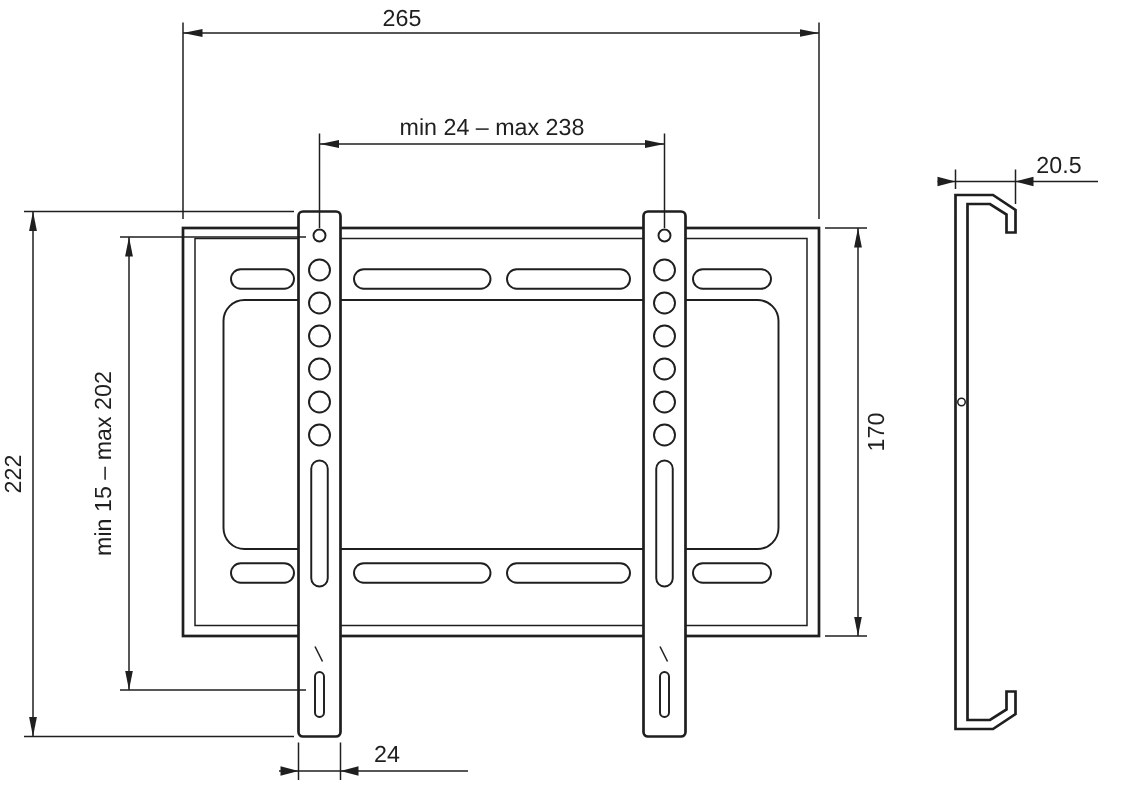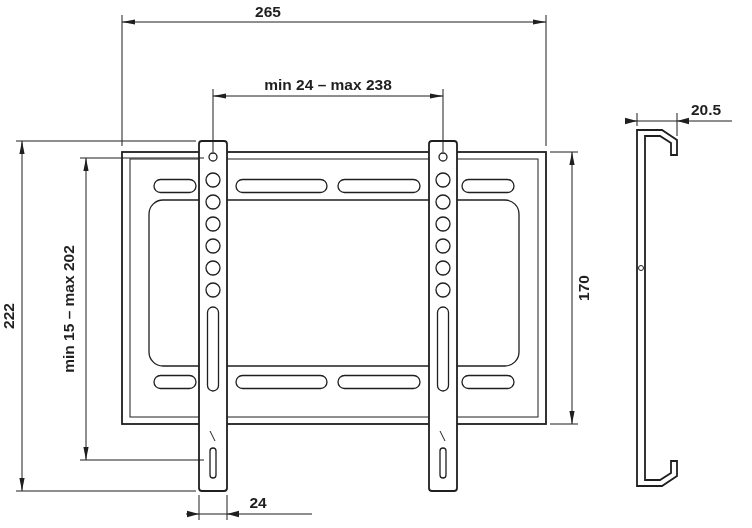--- a/index.html
+++ b/index.html
@@ -1,17 +1,17 @@
 <!DOCTYPE html>
 <html style="--line: #1f1f1f; --background: #ffffff;"><head>
 <meta charset="utf-8">
 <style>
   html,body{margin:0;padding:0;background:var(--background,#ffffff);}
   .canvas{width:752px;height:528px;position:relative;background:var(--background,#ffffff);
-          font-family:"Liberation Sans",sans-serif;overflow:hidden;font-weight:bold;}
+          font-family:"Liberation Sans",sans-serif;overflow:hidden;}
   svg{display:block;}
   .ln{stroke:var(--line,#1f1f1f);fill:none;stroke-linecap:butt;stroke-linejoin:miter;}
   .w18{stroke-width:1.8;}
   .w13{stroke-width:1.3;}
   .w10{stroke-width:1;}
   .fillwhite{fill:#ffffff;}
   .dimtext{fill:var(--line,#1f1f1f);stroke:none;font-size:15.5px;
            font-family:"Liberation Sans",sans-serif;}
   .arrowhead{fill:var(--line,#1f1f1f);stroke:none;}
 </style>

